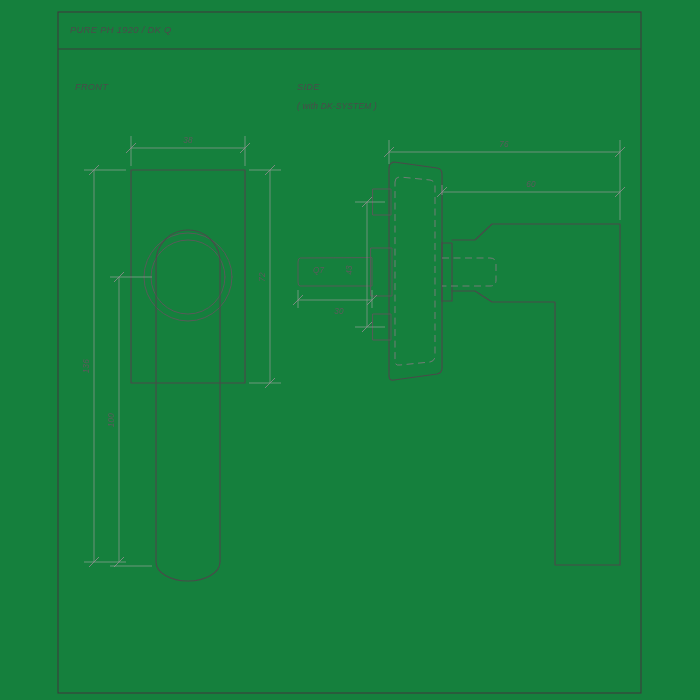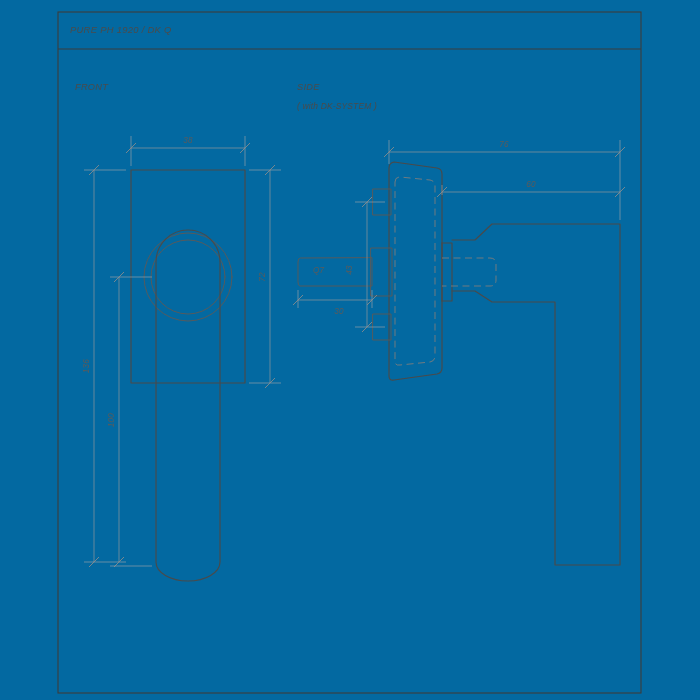--- a/index.html
+++ b/index.html
@@ -10,21 +10,21 @@
   body {
     width: 700px;
     height: 700px;
     font-family: "Liberation Sans", sans-serif;
     overflow: hidden;
   }
   #sheet {
     position: relative;
     width: 700px;
     height: 700px;
-    background: #0369a1;
+    background: #15803d;
   }
   svg.drawing {
     position: absolute;
     left: 0;
     top: 0;
     width: 700px;
     height: 700px;
     display: block;
   }
   .frame-line {

